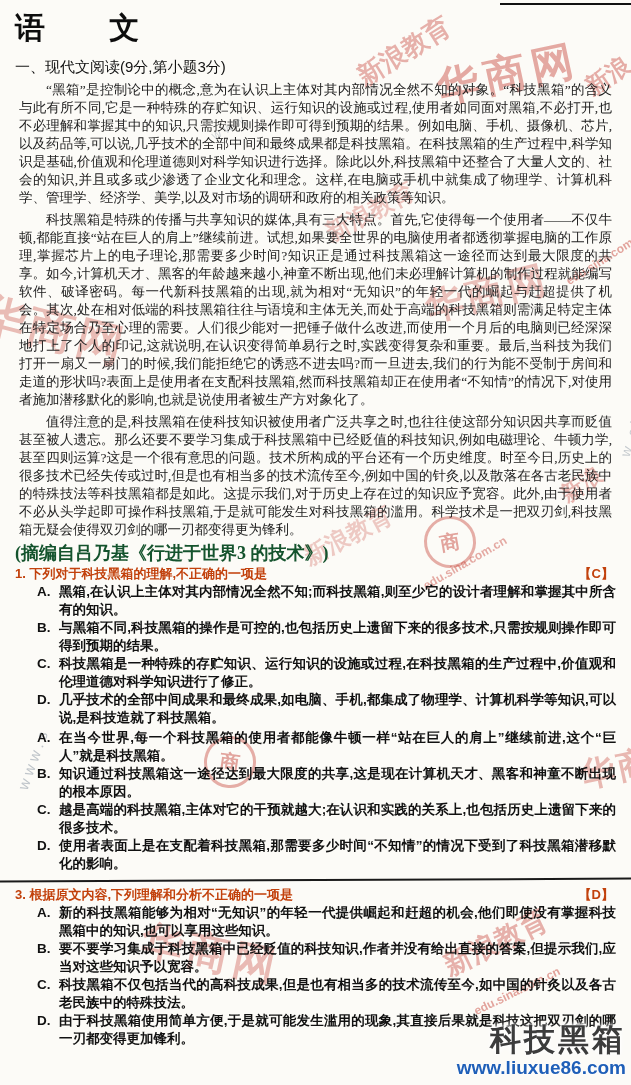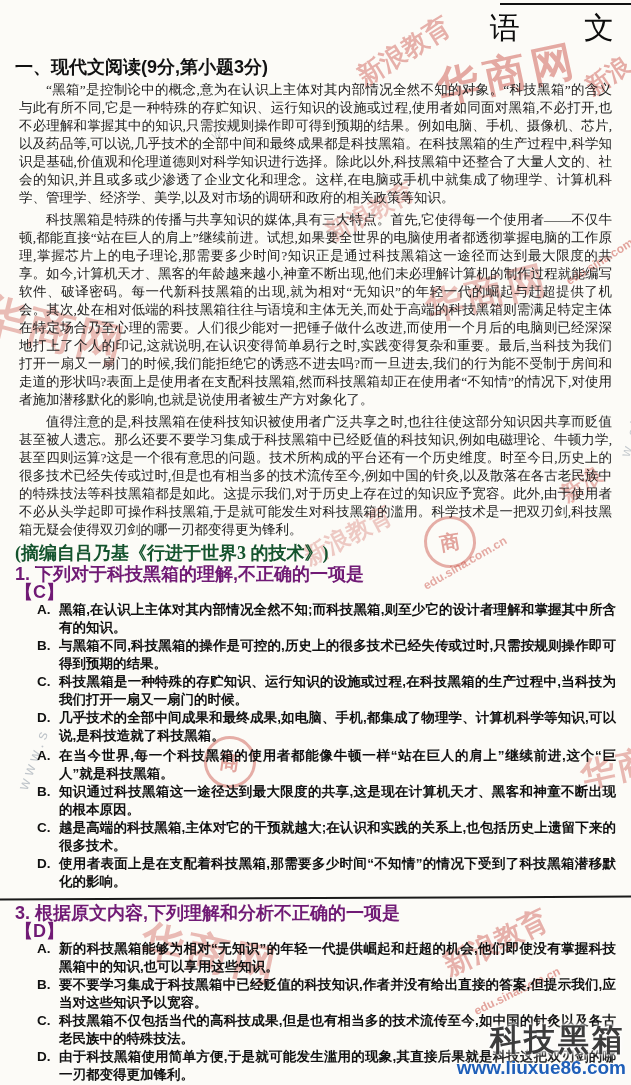--- a/index.html
+++ b/index.html
@@ -4,34 +4,34 @@
 <style>
   html,body{margin:0;padding:0;background:#d9d9d9;}
   .page{
     position:relative;width:631px;height:1085px;margin:0 auto;
     background:#fcfbf7;overflow:hidden;
     font-family:"Liberation Serif","DejaVu Serif",serif;color:#1c1c1c;
   }
   .content{position:relative;z-index:3;padding:6px 15px 0 15px;}
   .top-edge-line{position:absolute;z-index:4;top:3px;left:500px;width:131px;height:2px;background:#111;}
   .exam-title{
-    margin:2px 0 8px 0;text-align:right;font-size:30px;font-weight:normal;color:#0d0d0d;
+    margin:2px 0 8px 0;text-align:left;font-size:30px;font-weight:bold;color:#0d0d0d;
     font-family:"Liberation Sans","DejaVu Sans",sans-serif;word-spacing:52px;letter-spacing:2px;
   }
   .section-heading{
     font-family:"Liberation Sans","DejaVu Sans",sans-serif;
-    font-weight:bold;font-size:18px;line-height:20px;color:#111;
+    font-weight:normal;font-size:15px;line-height:20px;color:#111;
   }
   .instruction{font-size:14px;line-height:20px;text-indent:2em;}
   .passage p{
     margin:4px;font-size:13.5px;line-height:18px;text-align:justify;text-indent:2em;color:#222;
   }
   .attribution{font-size:18px;line-height:20px;padding-right:2px;color:#14532d;font-weight:bold;}
   .question{margin-top:2px;font-family:"Liberation Sans","DejaVu Sans",sans-serif;}
-  .q-stem-row{display:flex;justify-content:space-between;font-size:18px;line-height:18px;color:#701a75;flex-direction:column;}
+  .q-stem-row{display:flex;justify-content:space-between;font-size:13px;line-height:18px;color:#c2410c;}
   .q-stem{font-weight:bold;}
   .q-answer{font-weight:bold;white-space:nowrap;padding-right:2px;}
   .option{display:flex;font-size:13.5px;line-height:18px;color:#111;}
   .opt-label{flex:0 0 22px;margin-left:22px;font-weight:bold;}
   .opt-text{flex:1;text-align:justify;font-weight:bold;}
   .divider{border:none;border-top:2px solid #1a1a1a;margin:6px -15px 5px -15px;transform:rotate(-0.25deg);}
   
   .wm{
     position:absolute;z-index:1;white-space:nowrap;pointer-events:none;
     font-family:"Liberation Sans","DejaVu Sans",sans-serif;font-weight:bold;color:#c4392e;
@@ -124,25 +124,25 @@
       <div class="q-stem-row">
         <div class="q-stem"><span>1.</span> <span>下列对于科技黑箱的理解,不正确的一项是</span></div>
         <div class="q-answer">【C】</div>
       </div>
       <div class="option">
           <span class="opt-label">A.</span>
           <span class="opt-text">黑箱,在认识上主体对其内部情况全然不知;而科技黑箱,则至少它的设计者理解和掌握其中所含有的知识。</span>
         </div>
       <div class="option">
           <span class="opt-label">B.</span>
-          <span class="opt-text">与黑箱不同,科技黑箱的操作是可控的,历史上的很多技术已经失传或过时,只需按规则操作即可得到预期的结果。</span>
+          <span class="opt-text">与黑箱不同,科技黑箱的操作是可控的,也包括历史上遗留下来的很多技术,只需按规则操作即可得到预期的结果。</span>
         </div>
       <div class="option">
           <span class="opt-label">C.</span>
-          <span class="opt-text">科技黑箱是一种特殊的存贮知识、运行知识的设施或过程,在科技黑箱的生产过程中,当科技为我们打开一扇又一扇门的时候。</span>
+          <span class="opt-text">科技黑箱是一种特殊的存贮知识、运行知识的设施或过程,在科技黑箱的生产过程中,价值观和伦理道德对科学知识进行了修正。</span>
         </div>
       <div class="option">
           <span class="opt-label">D.</span>
           <span class="opt-text">几乎技术的全部中间成果和最终成果,如电脑、手机,都集成了物理学、计算机科学等知识,可以说,是科技造就了科技黑箱。</span>
         </div>
     </div>
 
     <div class="question">
       <div class="option">
           <span class="opt-label">A.</span>

